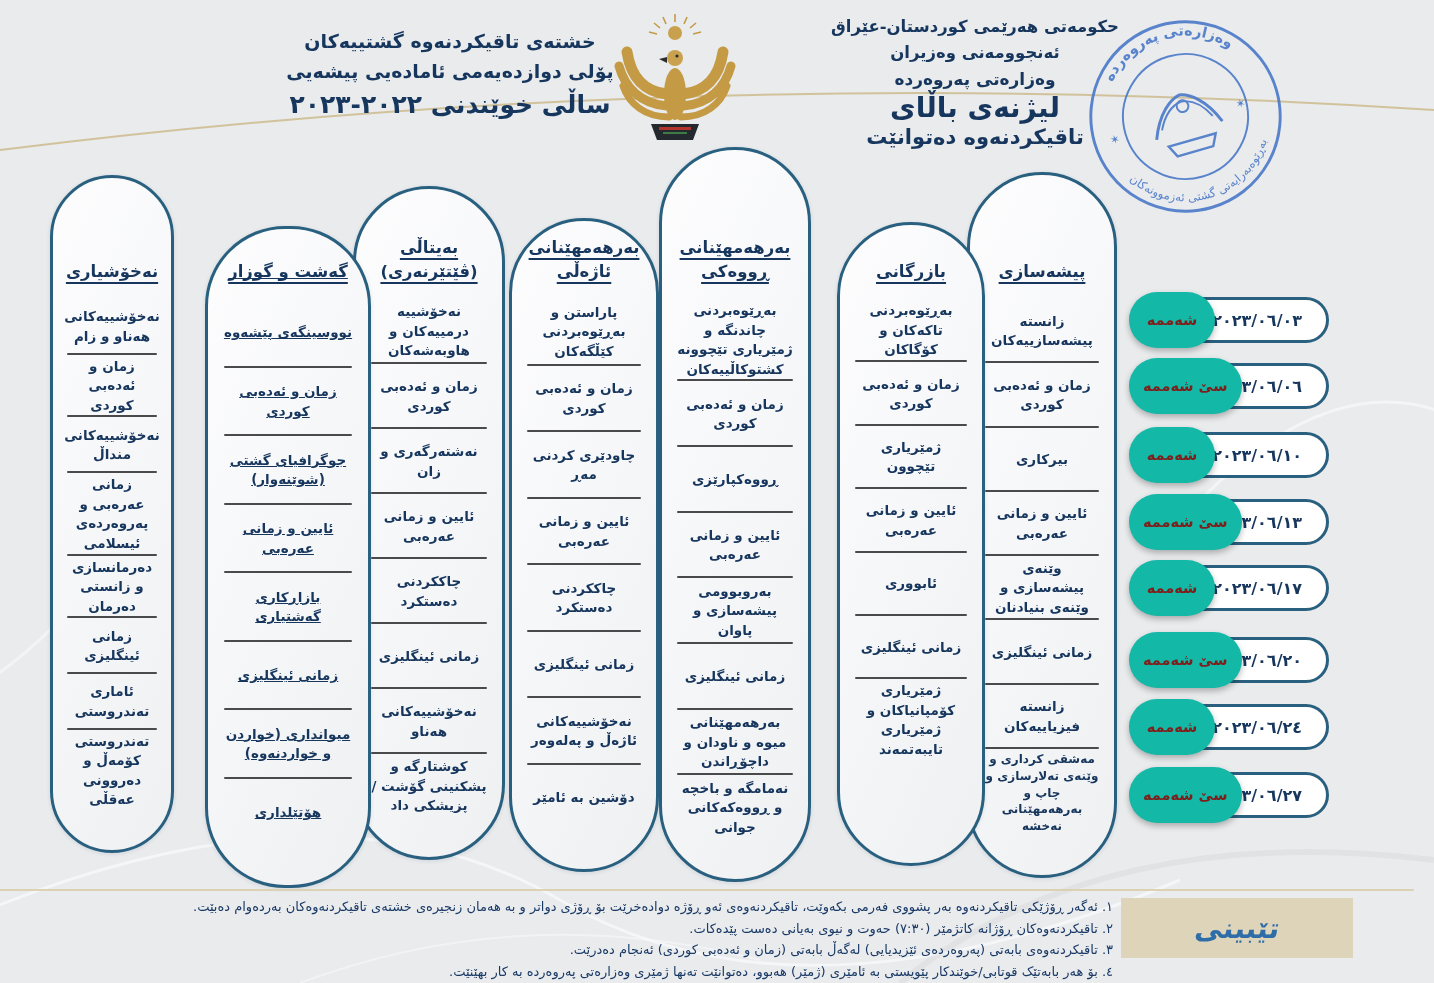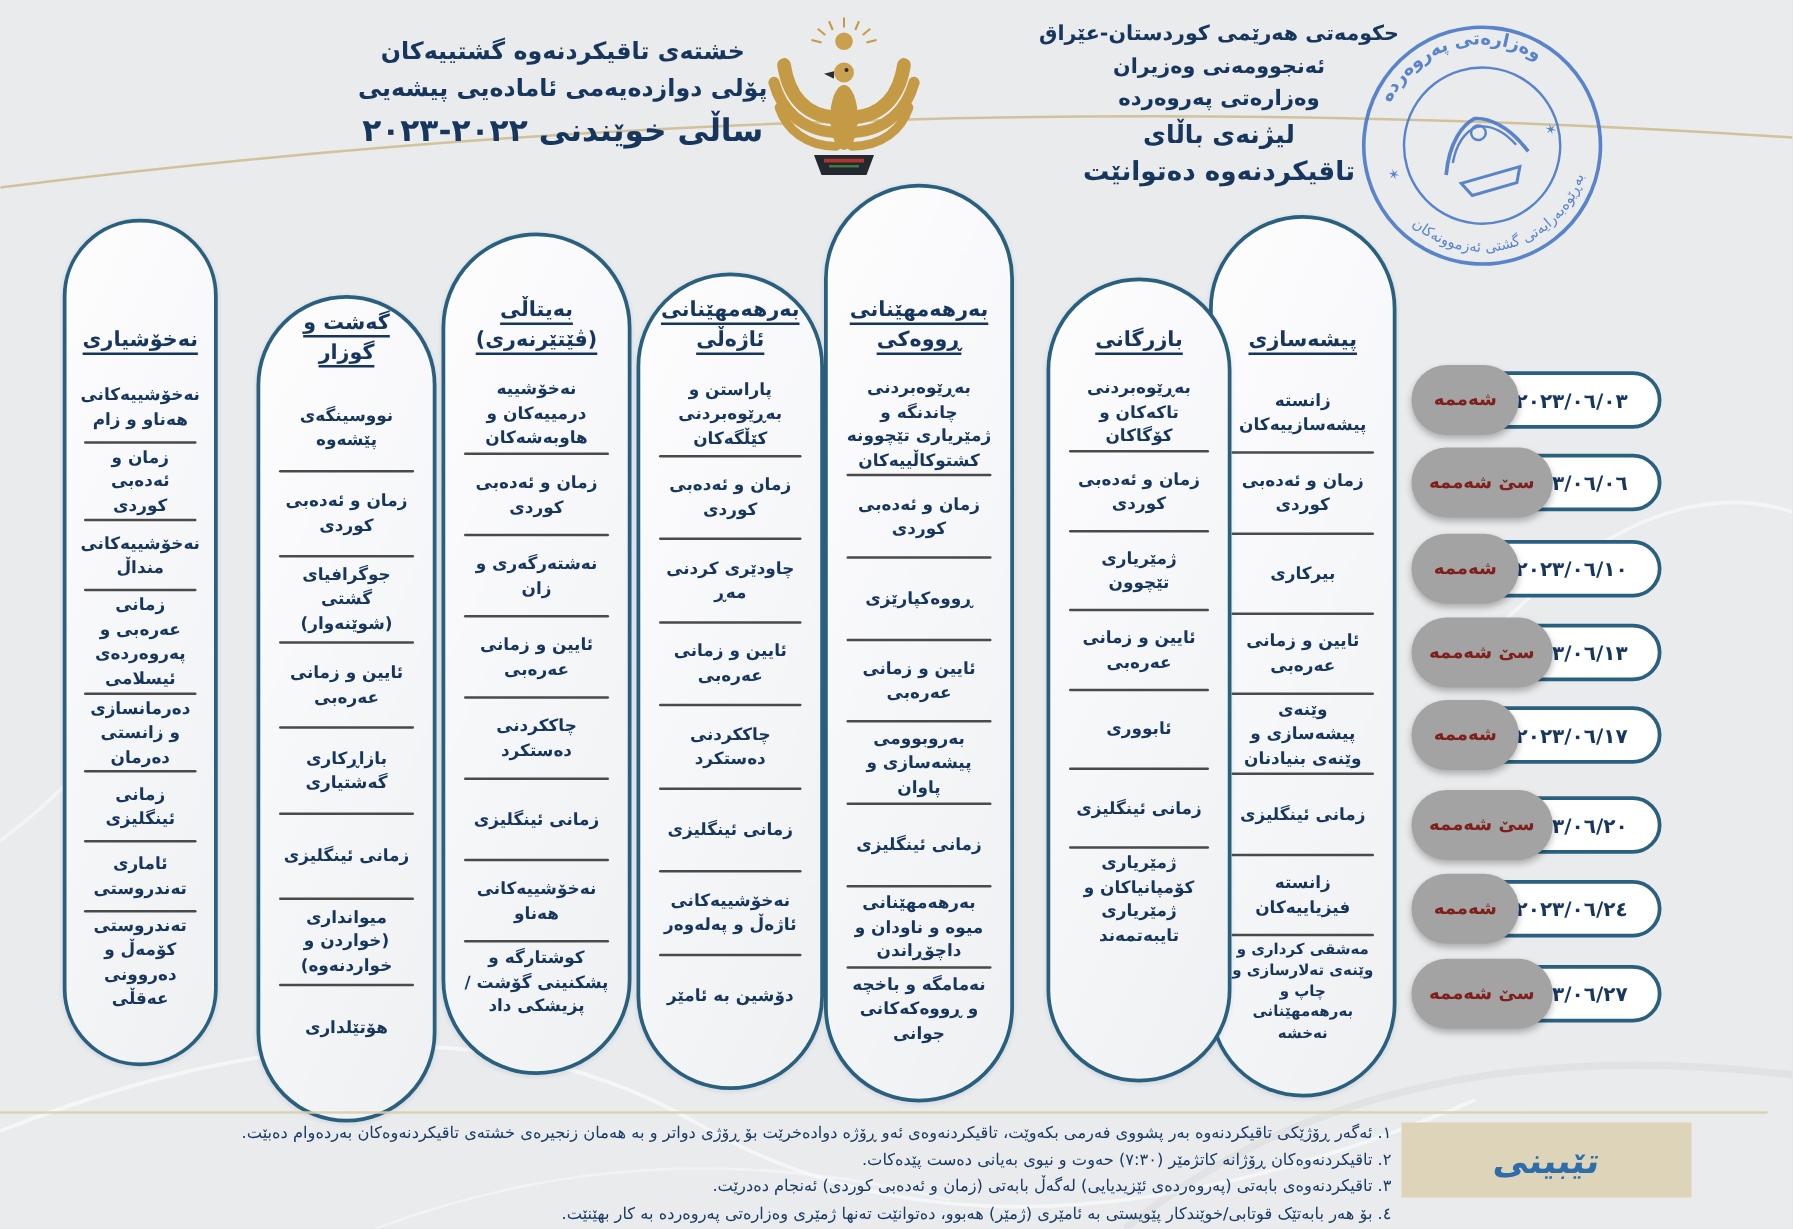--- a/index.html
+++ b/index.html
@@ -11,21 +11,21 @@
   .bg{position:absolute;inset:0;pointer-events:none;}
   
   .hdr-left{position:absolute;left:295px;top:26px;width:400px;text-align:center;font-weight:bold;}
   .hdr-left .hl1{font-size:19px;line-height:30px;}
   .hdr-left .hl2{font-size:19px;line-height:30px;}
   .hdr-left .hl3{font-size:25px;line-height:38px;}
   .hdr-right{position:absolute;left:852px;top:14px;width:336px;text-align:center;font-weight:bold;}
   .hdr-right .hr1{font-size:16.5px;line-height:26px;}
   .hdr-right .hr2{font-size:16.5px;line-height:26px;}
   .hdr-right .hr3{font-size:17px;line-height:27px;}
-  .hdr-right .hr4{font-size:20px;line-height:29px;}
+  .hdr-right .hr4{font-size:28px;line-height:29px;}
   .hdr-right .hr5{font-size:21px;line-height:31px;}
   .emblem{position:absolute;left:650px;top:8px;width:140px;height:150px;}
   .stamp{position:absolute;left:1128px;top:14px;width:205px;height:205px;transform:rotate(-16deg);opacity:.9;}
   
   .pill{
     position:absolute;box-sizing:border-box;
     border:3px solid #2a607f;border-radius:80px;
     background:linear-gradient(115deg,#fdfdfe 0%,#f3f4f6 70%,#eef0f2 100%);
     box-shadow:0 1px 4px rgba(30,60,90,.12);
     display:flex;flex-direction:column;
@@ -57,21 +57,21 @@
     position:absolute;inset:0;background:#fff;border:3px solid #2a607f;border-radius:24px;
     box-sizing:border-box;display:flex;align-items:center;justify-content:flex-start;
     padding-left:0;padding-right:20px;direction:rtl;
   }
   .date-text{
     font-size:16px;font-weight:bold;color:#17365d;letter-spacing:1px;direction:rtl;
     padding-right:4px;
   }
   .day-pill{
     position:absolute;left:-10px;top:-5px;height:56px;min-width:86px;padding:0 14px;
-    background:#a3a3a3;border-radius:28px;box-sizing:border-box;
+    background:#14b8a6;border-radius:28px;box-sizing:border-box;
     box-shadow:0 3px 6px rgba(0,0,0,.28);
     display:flex;align-items:center;justify-content:center;
     color:#7e1f1c;font-weight:bold;font-size:14.5px;white-space:nowrap;
   }
   
   .notes-divider{position:absolute;left:20px;right:20px;top:889px;height:2px;background:#d9cfae;opacity:.9;border-radius:1px;}
   .notes-label{
     position:absolute;left:1166px;top:898px;width:232px;height:60px;background:#ded4ba;
     display:flex;align-items:center;justify-content:center;
   }
@@ -237,21 +237,21 @@
       <div class="cell sep">زمان و ئەدەبی کوردی</div>
       <div class="cell sep">نەشتەرگەری و زان</div>
       <div class="cell sep">ئایین و زمانی عەرەبی</div>
       <div class="cell sep">چاککردنی دەستکرد</div>
       <div class="cell sep">زمانی ئینگلیزی</div>
       <div class="cell sep">نەخۆشییەکانی هەناو</div>
       <div class="cell">کوشتارگە و پشکنینی گۆشت / پزیشکی داد</div>
     </div>
   </section>
 
-  <section class="pill" style="left:250px;top:236px;width:144px;height:662px;">
+  <section class="pill" style="left:250px;top:226px;width:166px;height:662px;text-decoration:underline;">
     <div class="pill-title" style="height:56px;">
         <span>گەشت و گوزار</span>
       </div>
     <div class="cells">
       <div class="cell sep">نووسینگەی پێشەوە</div>
       <div class="cell sep">زمان و ئەدەبی کوردی</div>
       <div class="cell sep">جوگرافیای گشتی (شوێنەوار)</div>
       <div class="cell sep">ئایین و زمانی عەرەبی</div>
       <div class="cell sep">بازاڕکاری گەشتیاری</div>
       <div class="cell sep">زمانی ئینگلیزی</div>

